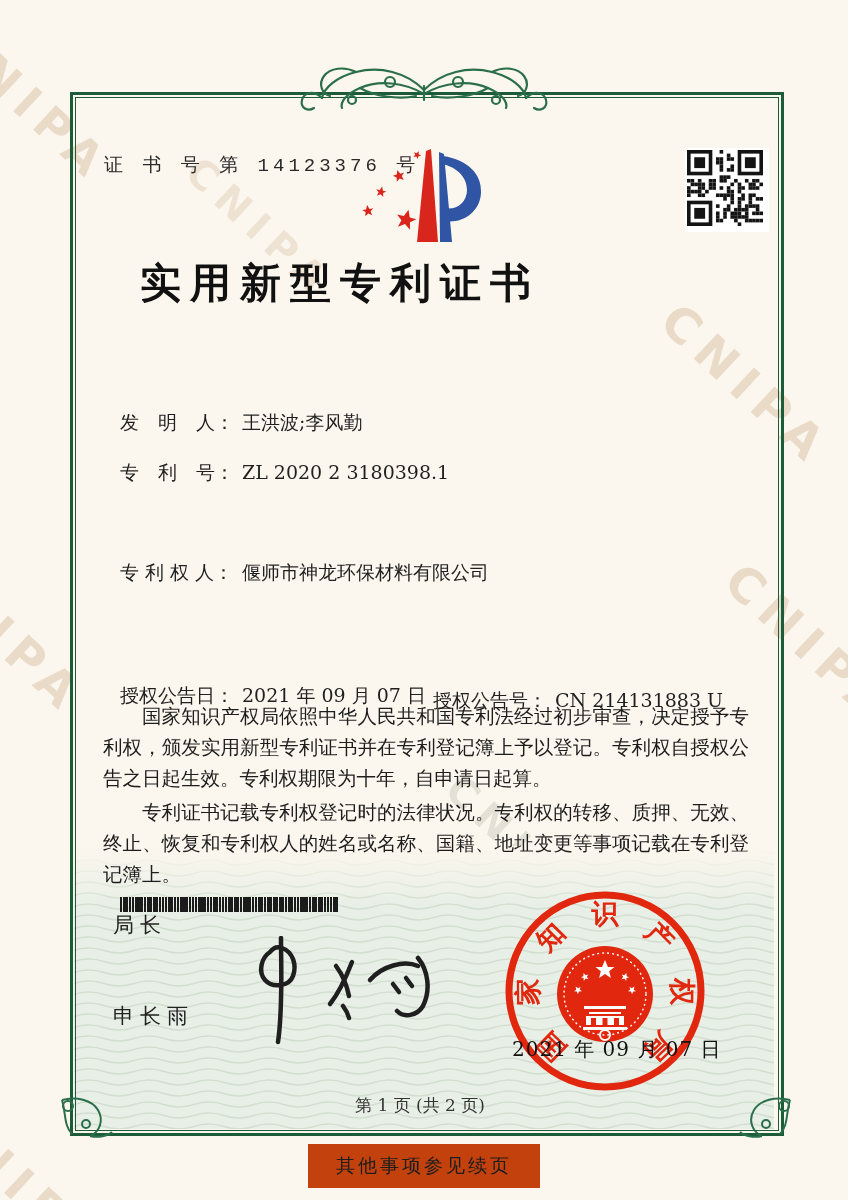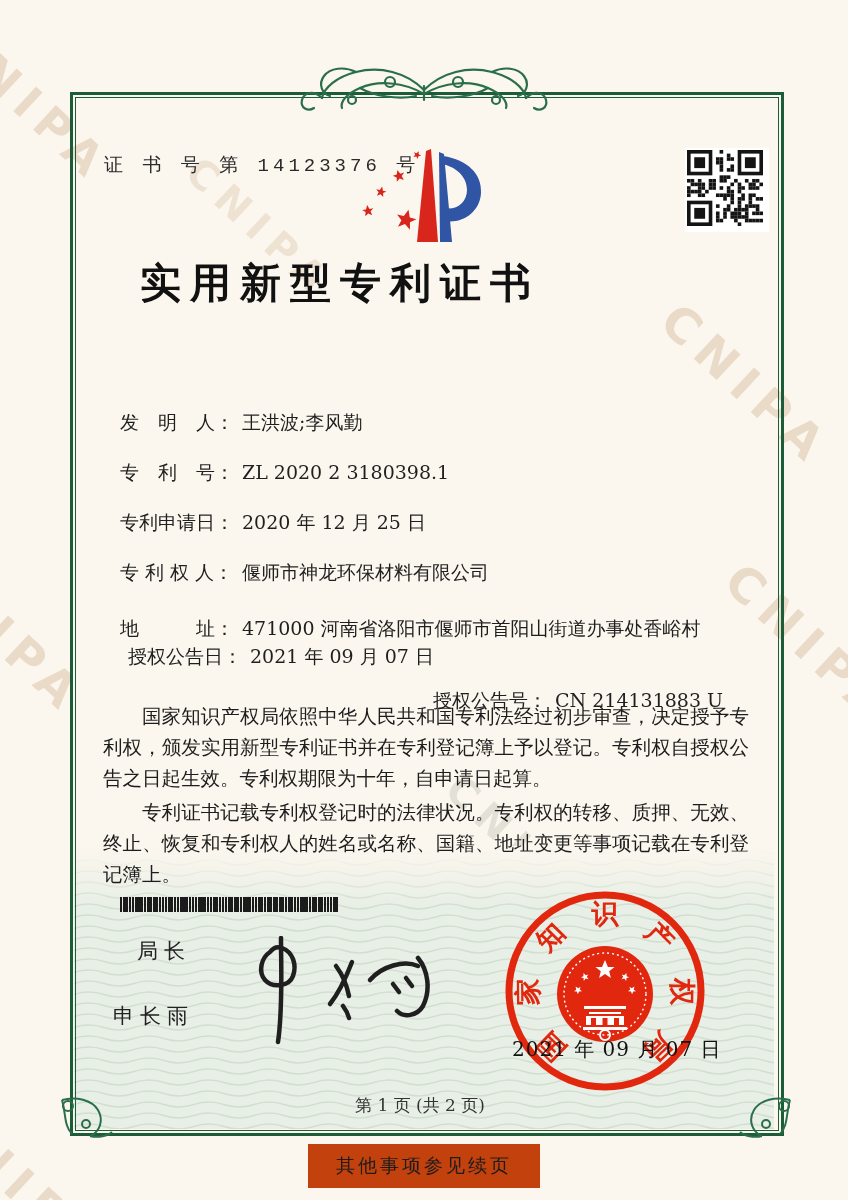--- a/index.html
+++ b/index.html
@@ -30,33 +30,33 @@
   
   .cert-no{position:absolute;left:104px;top:152px;font-size:19px;letter-spacing:4px;color:#2a2a2a;font-family:Liberation Mono, monospace;}
   .logo{position:absolute;left:348px;top:140px;}
   .qr{position:absolute;left:685px;top:148px;width:80px;height:80px;background:#fff;padding:2px;}
   .title{position:absolute;left:0;top:256px;width:680px;text-align:center;font-size:41px;
          font-weight:700;letter-spacing:9px;color:#111;}
   
   .field-row{position:absolute;left:120px;font-size:19px;white-space:nowrap;color:#1f1f1f;}
   .field-row .lbl{display:inline-block;min-width:122px;}
   .f1{top:352px;} .f2{top:410px;} .f3{top:460px;} .f4{top:510px;}
-  .f5{top:560px;} .f6{top:616px;} .f7{top:644px;margin-left:8px;} .f8{top:660px;left:433px;margin-top:28px;}
+  .f5{top:560px;} .f6{top:616px;} .f7{top:683px;} .f8{top:660px;left:433px;margin-top:28px;}
   
   .paras{position:absolute;left:100px;top:698px;width:652px;font-size:19.5px;line-height:31px;
          text-align:justify;color:#1d1d1d;}
   .paras p{margin:3px;text-indent:2em;}
   
   .barcode{position:absolute;left:120px;top:897px;width:218px;height:15px;
     background:
       repeating-linear-gradient(90deg,#1b1b1b 0 2px,rgba(0,0,0,0) 2px 3px),
       repeating-linear-gradient(90deg,#1b1b1b 0 1px,rgba(0,0,0,0) 1px 5px),
       repeating-linear-gradient(90deg,rgba(0,0,0,0) 0 6px,#1b1b1b 6px 8px,rgba(0,0,0,0) 8px 11px);}
   
-  .signer-title{position:absolute;left:113px;top:937px;font-size:21px;letter-spacing:6px;margin-left:24px;}
+  .signer-title{position:absolute;left:113px;top:911px;font-size:21px;letter-spacing:6px;}
   .signer-name{position:absolute;left:113px;top:1002px;font-size:21px;letter-spacing:6px;font-family:Liberation Serif, serif;}
   .signature{position:absolute;left:248px;top:936px;}
   
   .seal{position:absolute;left:500px;top:886px;width:210px;height:210px;}
   .seal svg{position:absolute;left:0;top:0;}
   .seal-char{position:absolute;left:50%;top:50%;width:32px;height:32px;margin:-16px 0 0 -16px;
      display:flex;align-items:center;justify-content:center;font-size:27px;font-weight:700;
      color:#e2270f;transform-origin:center;}
   .seal-date{position:absolute;left:512px;top:1036px;width:200px;font-size:20px;color:#111;
      letter-spacing:1px;white-space:nowrap;}
@@ -286,28 +286,22 @@
   </div>
 
   <div class="title">实用新型专利证书</div>
 
   <div class="field-row f2">
     <span class="lbl">发　明　人：</span><span>王洪波;李风勤</span>
   </div>
   <div class="field-row f3">
     <span class="lbl">专　利　号：</span><span>ZL 2020 2 3180398.1</span>
   </div>
-  <div class="field-row f4">
-    <span class="lbl">专利申请日：</span><span>2020 年 12 月 25 日</span>
-  </div>
   <div class="field-row f5">
     <span class="lbl">专 利 权 人：</span><span>偃师市神龙环保材料有限公司</span>
-  </div>
-  <div class="field-row f6">
-    <span class="lbl">地　　　址：</span><span>471000  河南省洛阳市偃师市首阳山街道办事处香峪村</span>
   </div>
   <div class="field-row f7">
     <span class="lbl">授权公告日：</span><span>2021 年 09 月 07 日</span>
   </div>
   <div class="field-row f8">
     <span class="lbl">授权公告号：</span><span>CN 214131883 U</span>
   </div>
 
   <div class="paras">
     <p>国家知识产权局依照中华人民共和国专利法经过初步审查，决定授予专利权，颁发实用新型专利证书并在专利登记簿上予以登记。专利权自授权公告之日起生效。专利权期限为十年，自申请日起算。</p>

